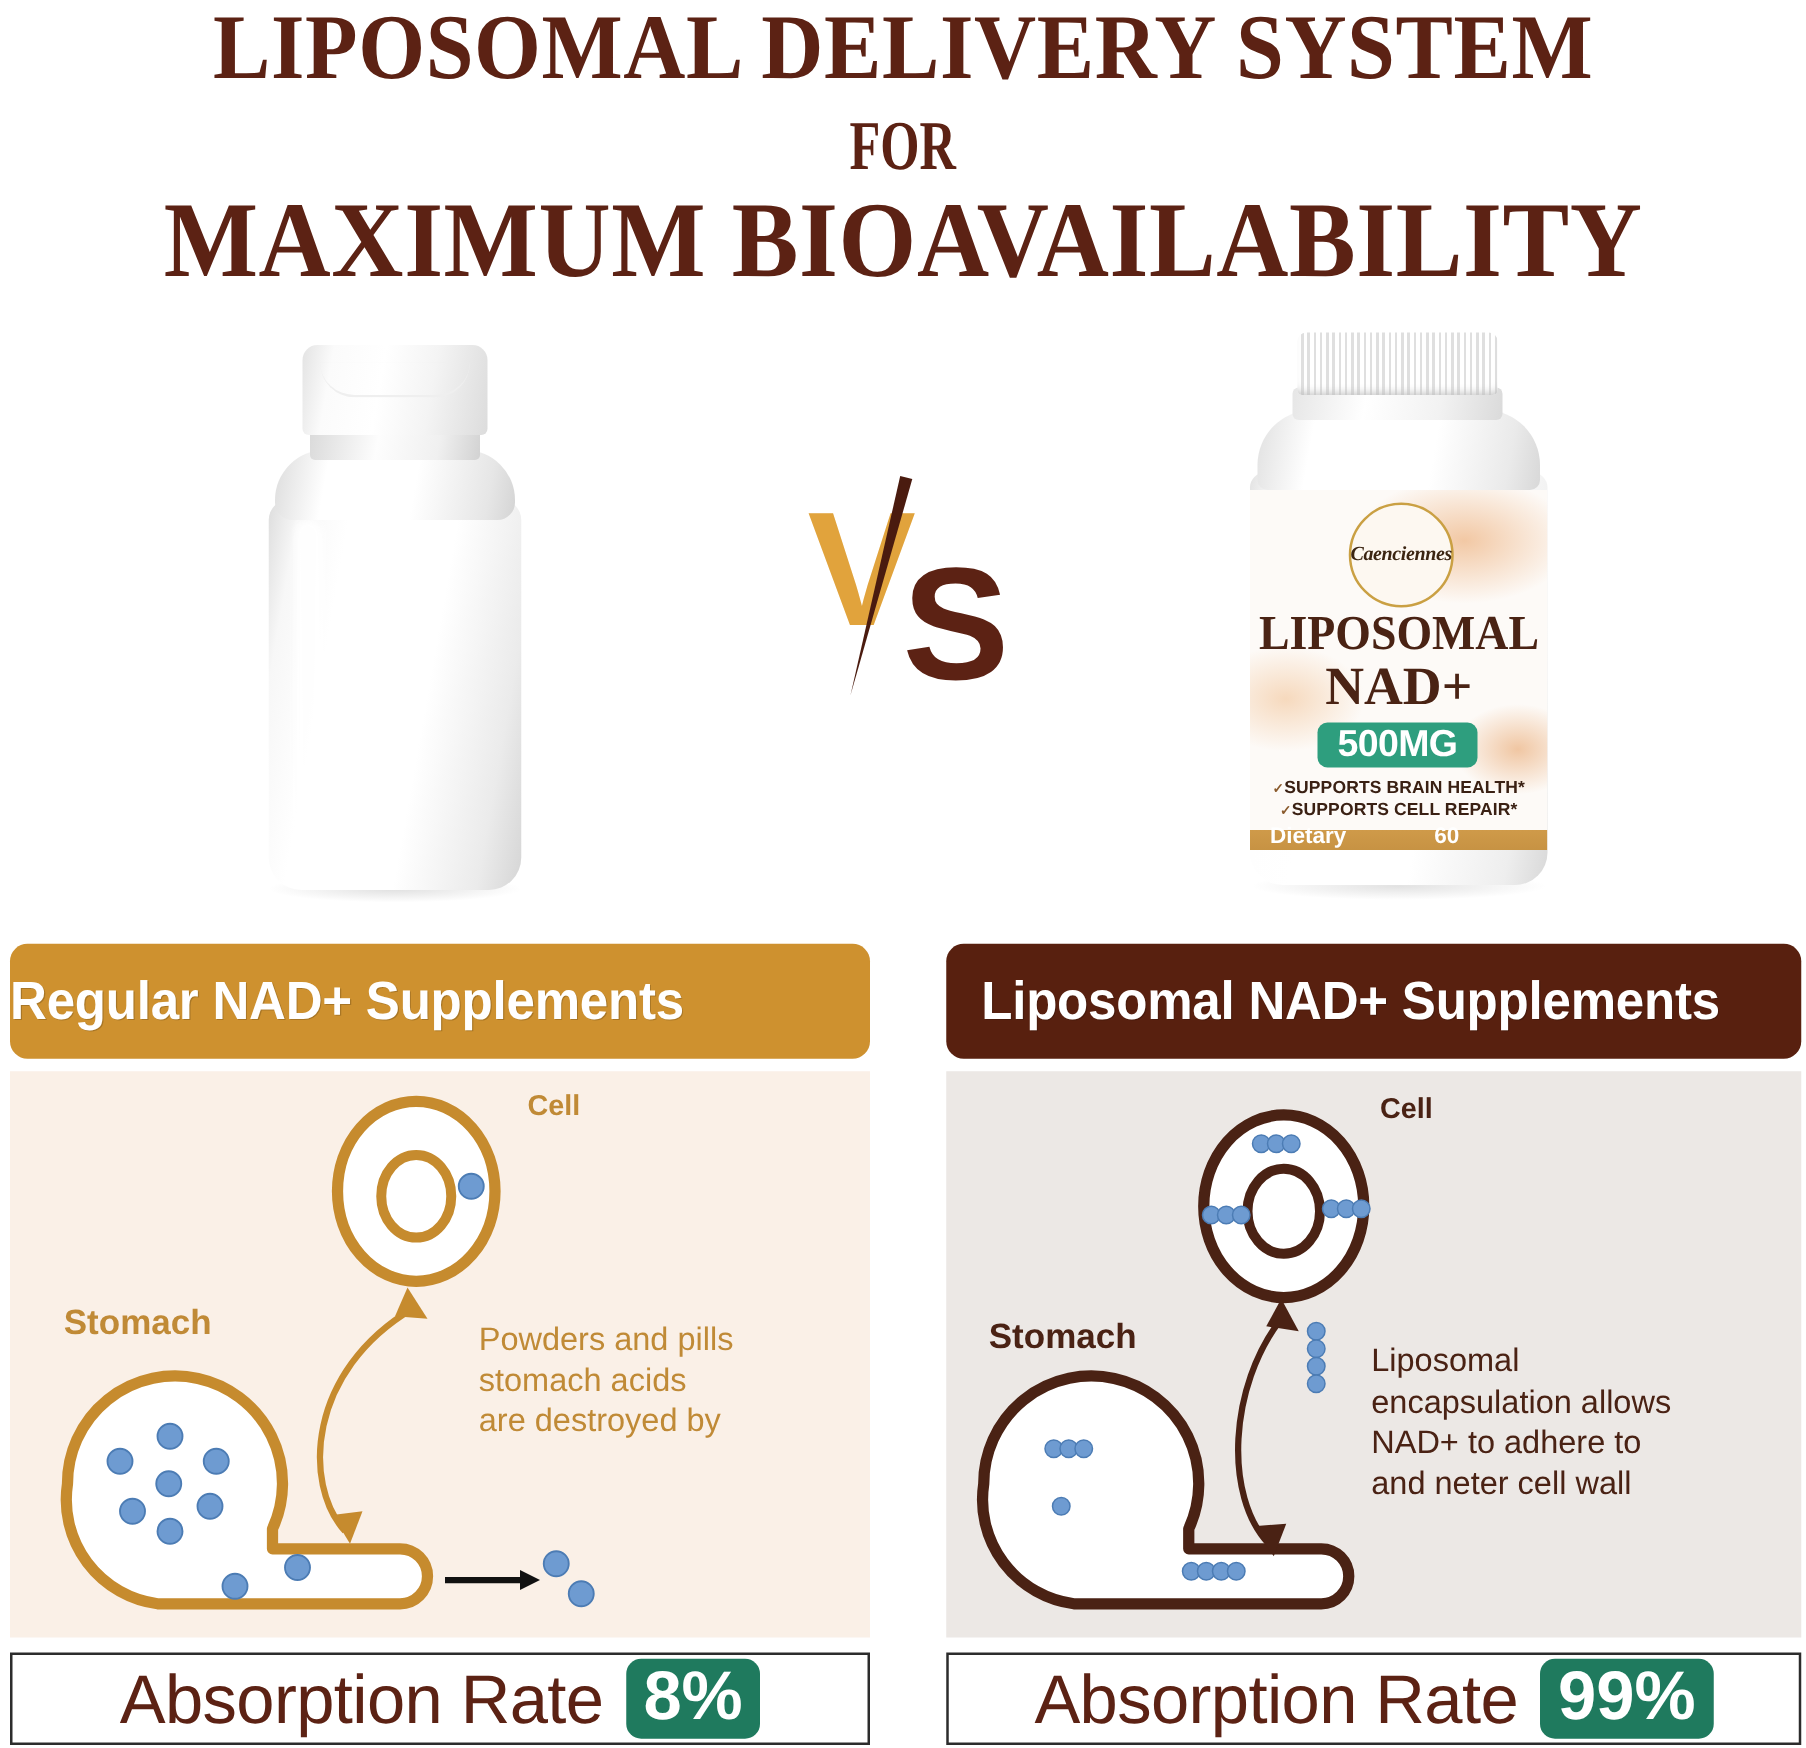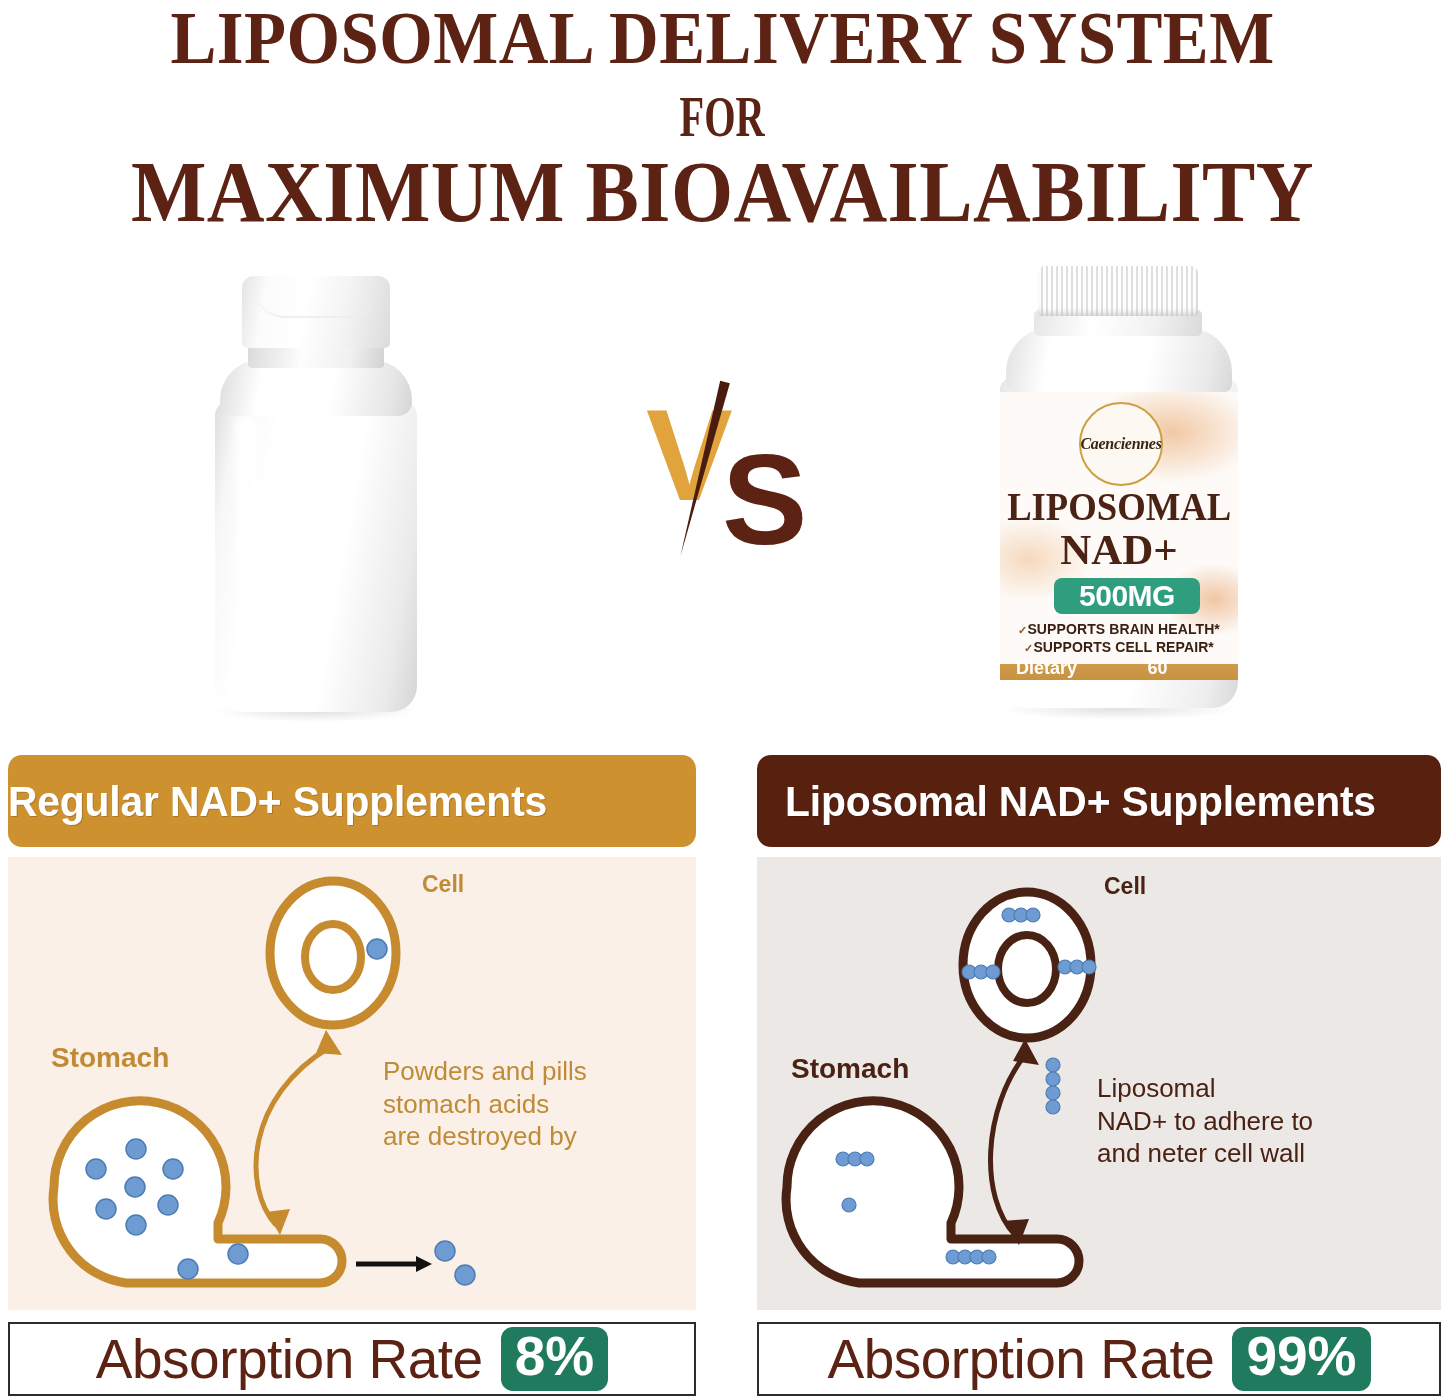--- a/index.html
+++ b/index.html
@@ -93,21 +93,21 @@
   .lb-logo{position:absolute;left:79px;top:10px;width:80px;height:80px;border-radius:50%;
     border:2px solid #caa043;background:#fdf8f1;display:flex;align-items:center;justify-content:center;}
   .lb-logo span{font-family:"Liberation Serif",serif;font-style:italic;font-weight:700;
     font-size:16px;color:#3b2512;transform:rotate(-4px);letter-spacing:-.3px;}
   .lb-title{position:absolute;left:0;top:96px;width:238px;text-align:center;
     font-family:"Liberation Serif",serif;font-weight:700;color:#4A2314;
     font-size:39px;line-height:.96;transform:scaleX(.94);}
   .lb-sub{position:absolute;left:0;top:136px;width:238px;text-align:center;
     font-family:"Liberation Serif",serif;font-weight:700;color:#4A2314;
     font-size:43px;line-height:1;}
-  .lb-mg{position:absolute;left:54px;top:186px;width:146px;height:36px;
+  .lb-mg{position:absolute;left:54px;top:186px;width:128px;height:36px;
     background:#2E9E7E;border-radius:8px;display:flex;align-items:center;justify-content:center;}
   .lb-mg span{color:#fff;font-weight:700;font-size:30px;letter-spacing:-.5px;}
   .lb-claims{position:absolute;left:0;top:228px;width:238px;text-align:center;}
   .lb-claims div{font-size:14px;font-weight:700;color:#3A2013;letter-spacing:.1px;line-height:1.3;}
   .lb-claims div:before{content:"\2713 ";font-size:11px;color:#8a5a2c;}
   .lb-band{position:absolute;left:0;top:272px;width:238px;height:30px;
     background:linear-gradient(#cf9a49,#c08c3e);
     display:flex;align-items:center;justify-content:space-between;padding:0 16px;box-sizing:border-box;}
   .lb-band span{color:#fff;font-size:18px;font-weight:700;}
   .lb-shadow{position:absolute;left:8px;top:432px;width:238px;height:22px;
@@ -299,20 +299,21 @@
         <g fill="none" stroke="#4A2214" stroke-width="5">
           <path d="M258 378 C 222 340, 226 252, 268 198"></path>
         </g>
         <polygon points="268,182 282,208 256,204" fill="#4A2214"></polygon>
         <polygon points="262,388 246,364 272,362" fill="#4A2214"></polygon>
       </svg>
       <div class="dlabel lbl-cell" style="left:347px;top:16px;">Cell</div>
       <div class="dlabel lbl-stomach" style="left:34px;top:196px;">Stomach</div>
       <div class="dtext" style="left:340px;top:215px;width:320px;">
         <div>Liposomal</div>
+        <div>encapsulation allows</div>
         <div>NAD+ to adhere to</div>
         <div>and neter cell wall</div>
       </div>
     </div>
   </div>
 </div>
 
 <div class="footer" id="footer-left">
   <div class="frate">Absorption Rate</div>
   <div class="fpct">8%</div>

